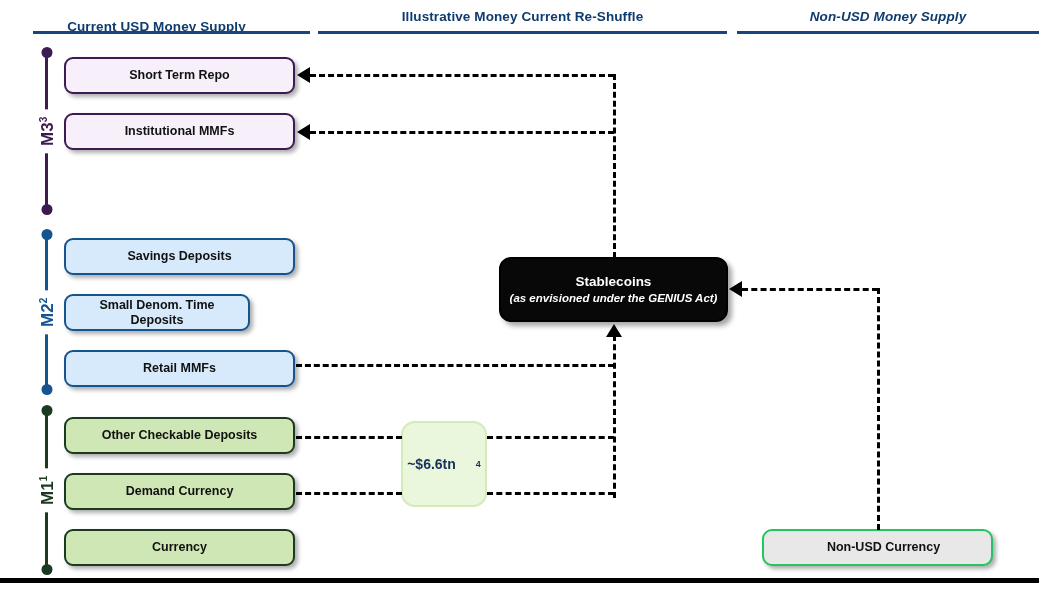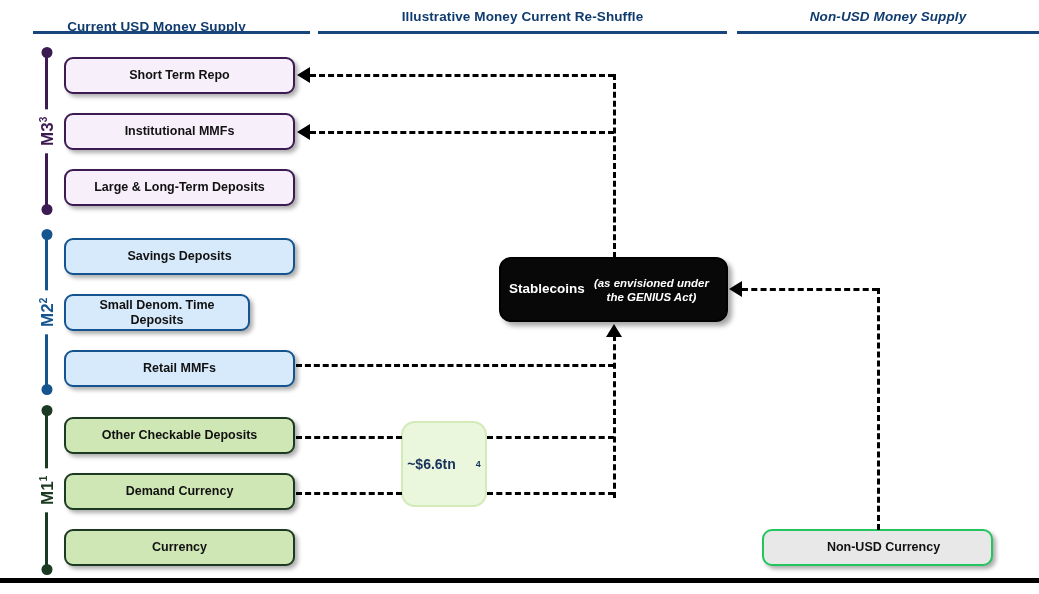--- a/index.html
+++ b/index.html
@@ -91,20 +91,21 @@
   }
   .node.m1 {
     background: #cfe7b4;
     border: 2px solid #1c3a22;
   }
   .node.stable {
     background: #080808;
     border: 2px solid #000000;
     border-radius: 12px;
     color: #ffffff;
+    flex-direction: column;
     box-shadow: 4px 4px 5px rgba(0,0,0,0.35);
   }
   .node.stable .title {
     font-size: 13.5px;
     font-weight: bold;
   }
   .node.stable .sub {
     font-size: 11.5px;
     font-style: italic;
     font-weight: bold;
@@ -197,21 +198,20 @@
   <div class="bracket" style="left:45px; top:410px; height:160px; background:#1c3a22;">
     <span class="dot top" style="background:#1c3a22;"></span>
     <span class="dot bot" style="background:#1c3a22;"></span>
   </div>
   <div class="bracket-label" style="left:26px; top:477px; width:44px; color:#1c3a22;">
     <span>M1</span><sup>1</sup>
   </div>
 
   <div class="node m3" style="left:64px; top:57px; width:231px; height:37px;">Short Term Repo</div>
   <div class="node m3" style="left:64px; top:113px; width:231px; height:37px;">Institutional MMFs</div>
-  <div class="node m3" style="left:64px; top:169px; width:231px; height:37px;">Large &amp; Long-Term Deposits</div>
 
   <div class="node m2" style="left:64px; top:238px; width:231px; height:37px;">Savings Deposits</div>
   <div class="node m2" style="left:64px; top:294px; width:186px; height:37px;">Small Denom. Time Deposits</div>
   <div class="node m2" style="left:64px; top:350px; width:231px; height:37px;">Retail MMFs</div>
 
   <div class="node m1" style="left:64px; top:417px; width:231px; height:37px;">Other Checkable Deposits</div>
   <div class="node m1" style="left:64px; top:473px; width:231px; height:37px;">Demand Currency</div>
   <div class="node m1" style="left:64px; top:529px; width:231px; height:37px;">Currency</div>
 
   <div class="node stable" style="left:499px; top:257px; width:229px; height:65px;">

